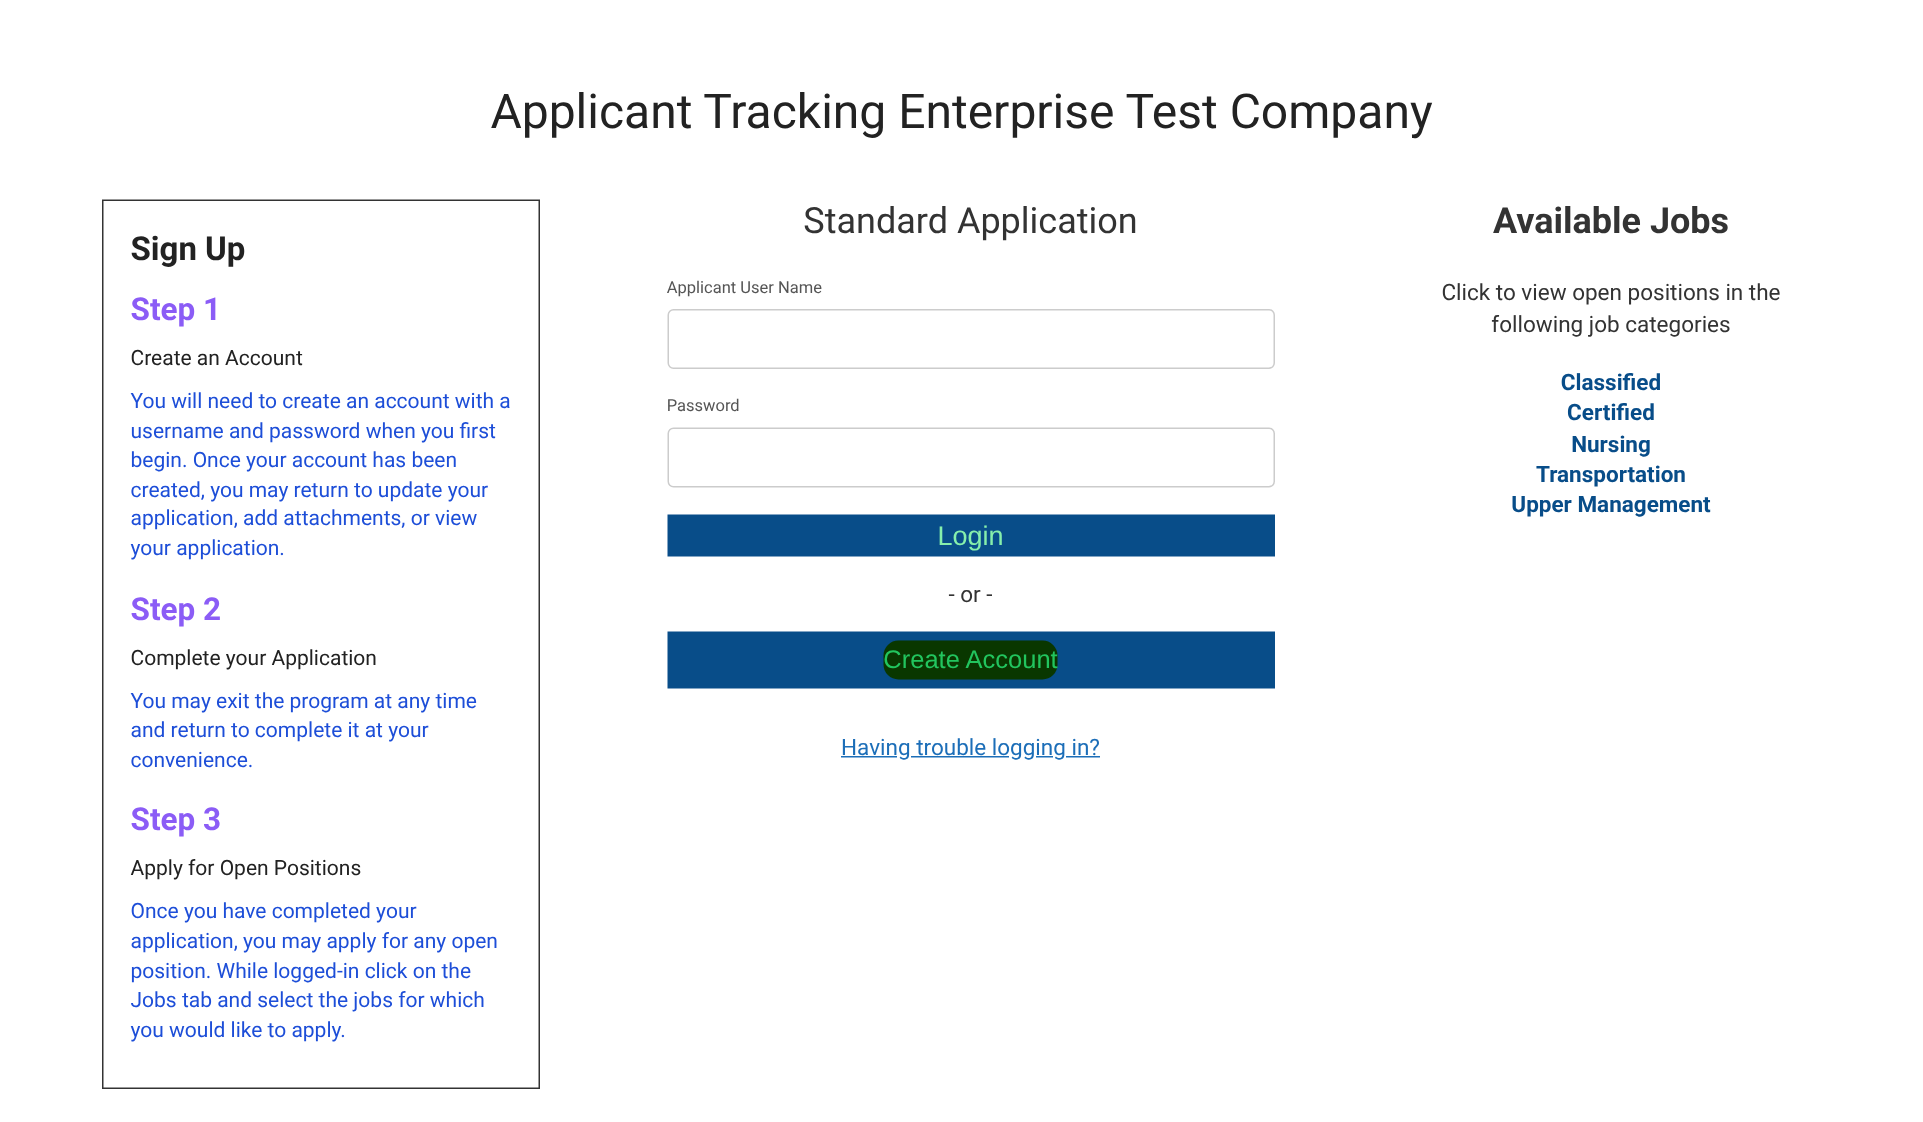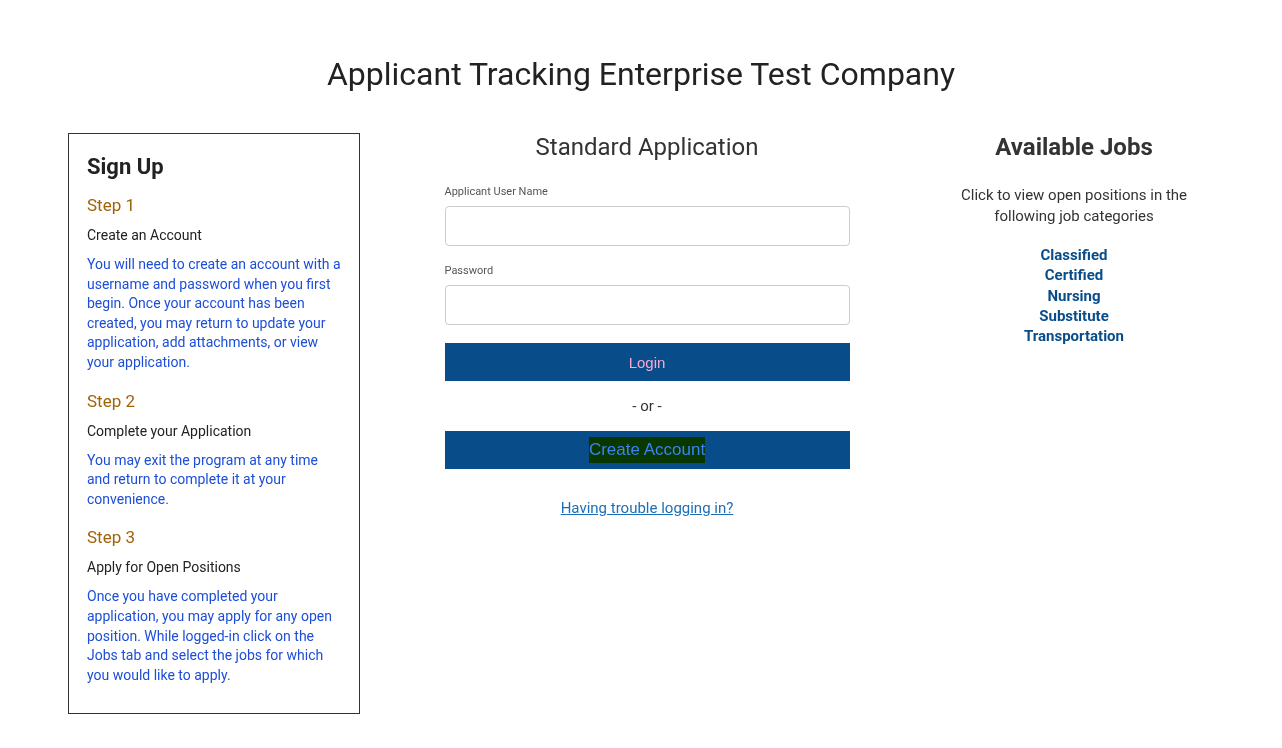--- a/index.html
+++ b/index.html
@@ -32,23 +32,23 @@
       border: 1px solid #333;
       padding: 20px 18px 28px 18px;
     }
     .signup-heading {
       font-size: 22px;
       font-weight: 700;
       color: #222;
       margin-bottom: 16px;
     }
     .step-heading {
-      font-size: 17px;
-      font-weight: 400;
-      color: #a16207;
+      font-size: 21px;
+      font-weight: 700;
+      color: #8b5cf6;
       margin-bottom: 12px;
     }
     .step-subheading {
       font-size: 14px;
       font-weight: 400;
       color: #222;
       margin-bottom: 12px;
     }
     .step-body {
       font-size: 14px;
@@ -83,25 +83,25 @@
       height: 40px;
       border: 1px solid #ccc;
       border-radius: 4px;
       padding: 8px 10px;
       font-size: 15px;
       margin-bottom: 18px;
       background: #fff;
     }
     .btn {
       width: 100%;
-      height: 38px;
+      height: 28px;
       background: #084d89;
-      color: #f9a8d4;
+      color: #86efac;
       border: none;
-      font-size: 15px;
+      font-size: 18px;
       cursor: pointer;
       display: flex;
       align-items: center;
       justify-content: center;
     }
     .or-sep {
       text-align: center;
       font-size: 15px;
       color: #333;
       margin: 16px 0;
@@ -116,23 +116,24 @@
       cursor: pointer;
       display: flex;
       align-items: center;
       justify-content: center;
       position: relative;
     }
     .highlight-wrap {
       display: inline-block;
       background: #093700;
       padding: 0 0;
-      color: #3b82f6;
+      color: #22c55e;
       font-size: 17px;
       line-height: 26px;
+      border-radius: 10px;
     }
     .trouble-link {
       display: block;
       text-align: center;
       color: #1c6eb8;
       text-decoration: underline;
       font-size: 15px;
       margin-top: 30px;
       cursor: pointer;
     }
@@ -200,17 +201,17 @@
       <a class="trouble-link">Having trouble logging in?</a>
     </div>
   </div>
 
   <div class="right-panel">
     <div class="right-heading">Available Jobs</div>
     <div class="right-sub">Click to view open positions in the following job categories</div>
     <a class="job-link">Classified</a>
     <a class="job-link">Certified</a>
     <a class="job-link">Nursing</a>
-    <a class="job-link">Substitute</a>
     <a class="job-link">Transportation</a>
+    <a class="job-link">Upper Management</a>
   </div>
 
 </div>
 
 </body></html>

